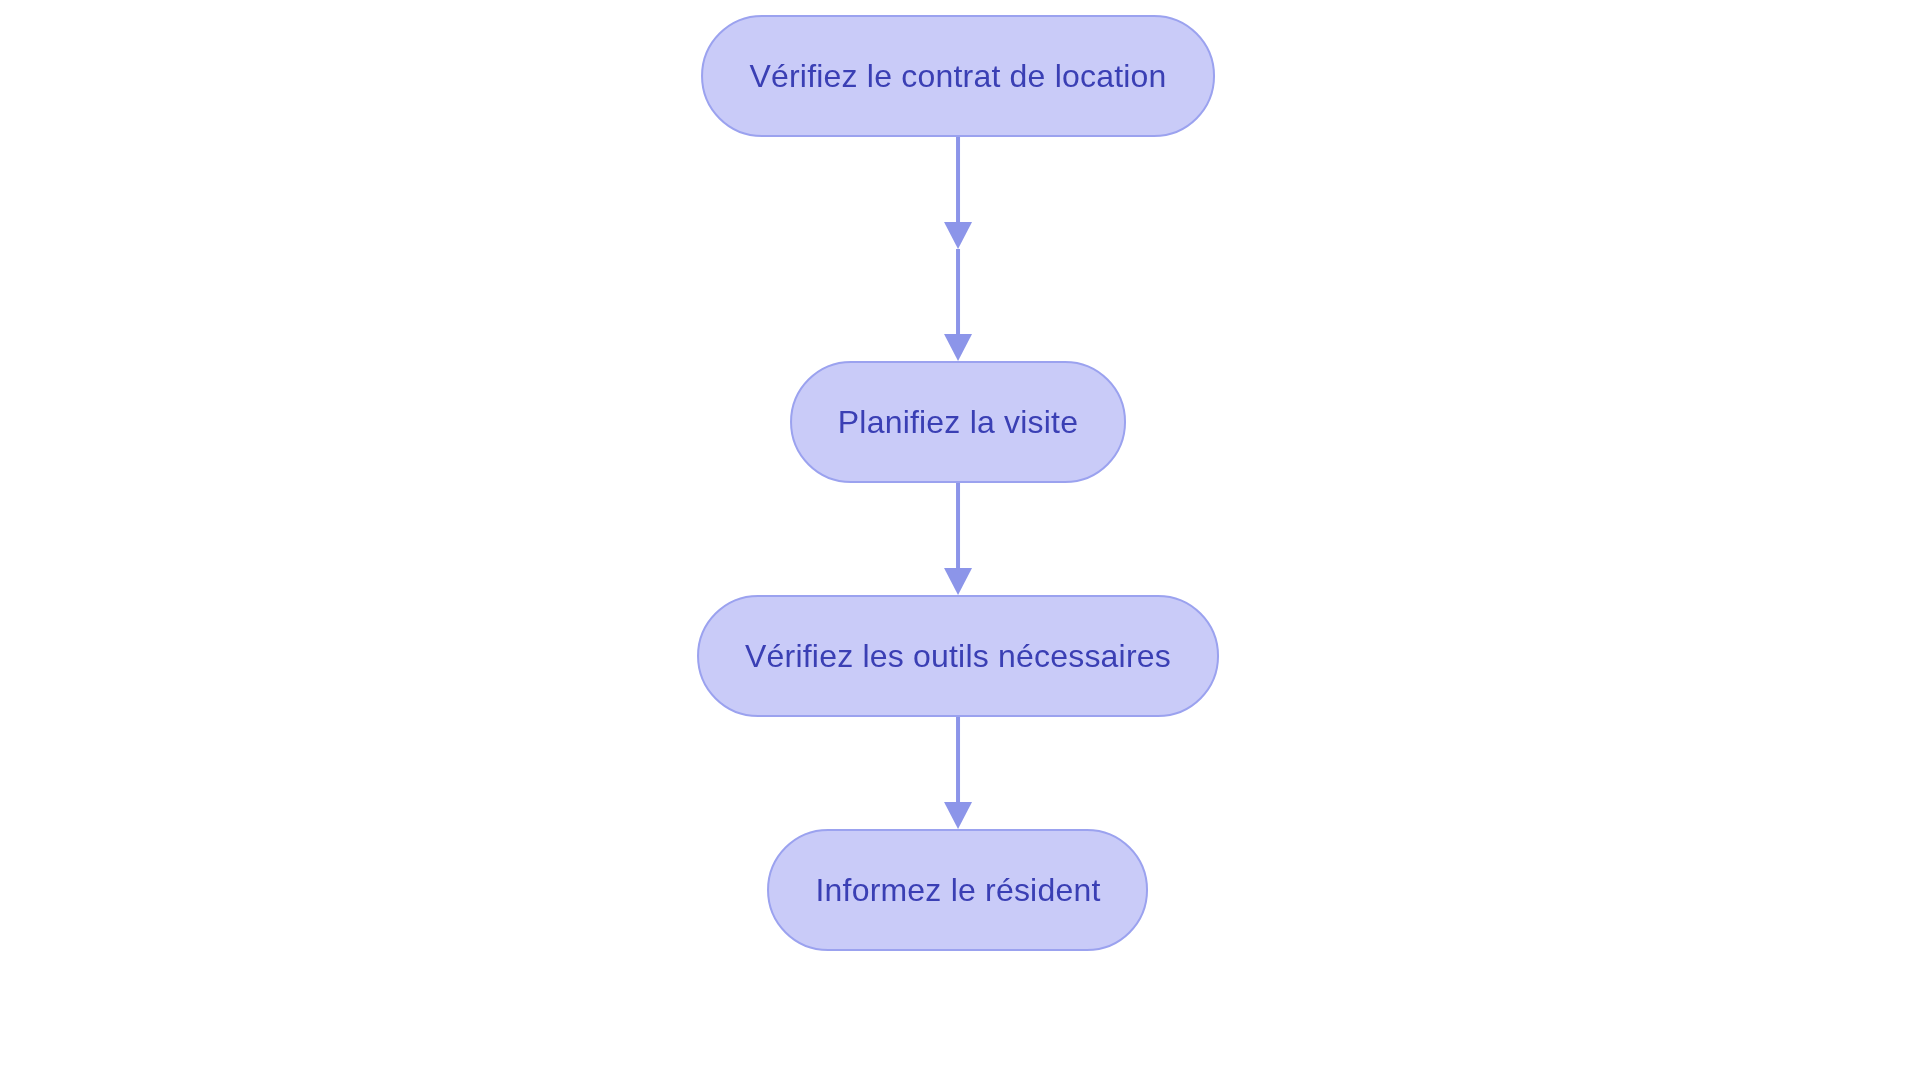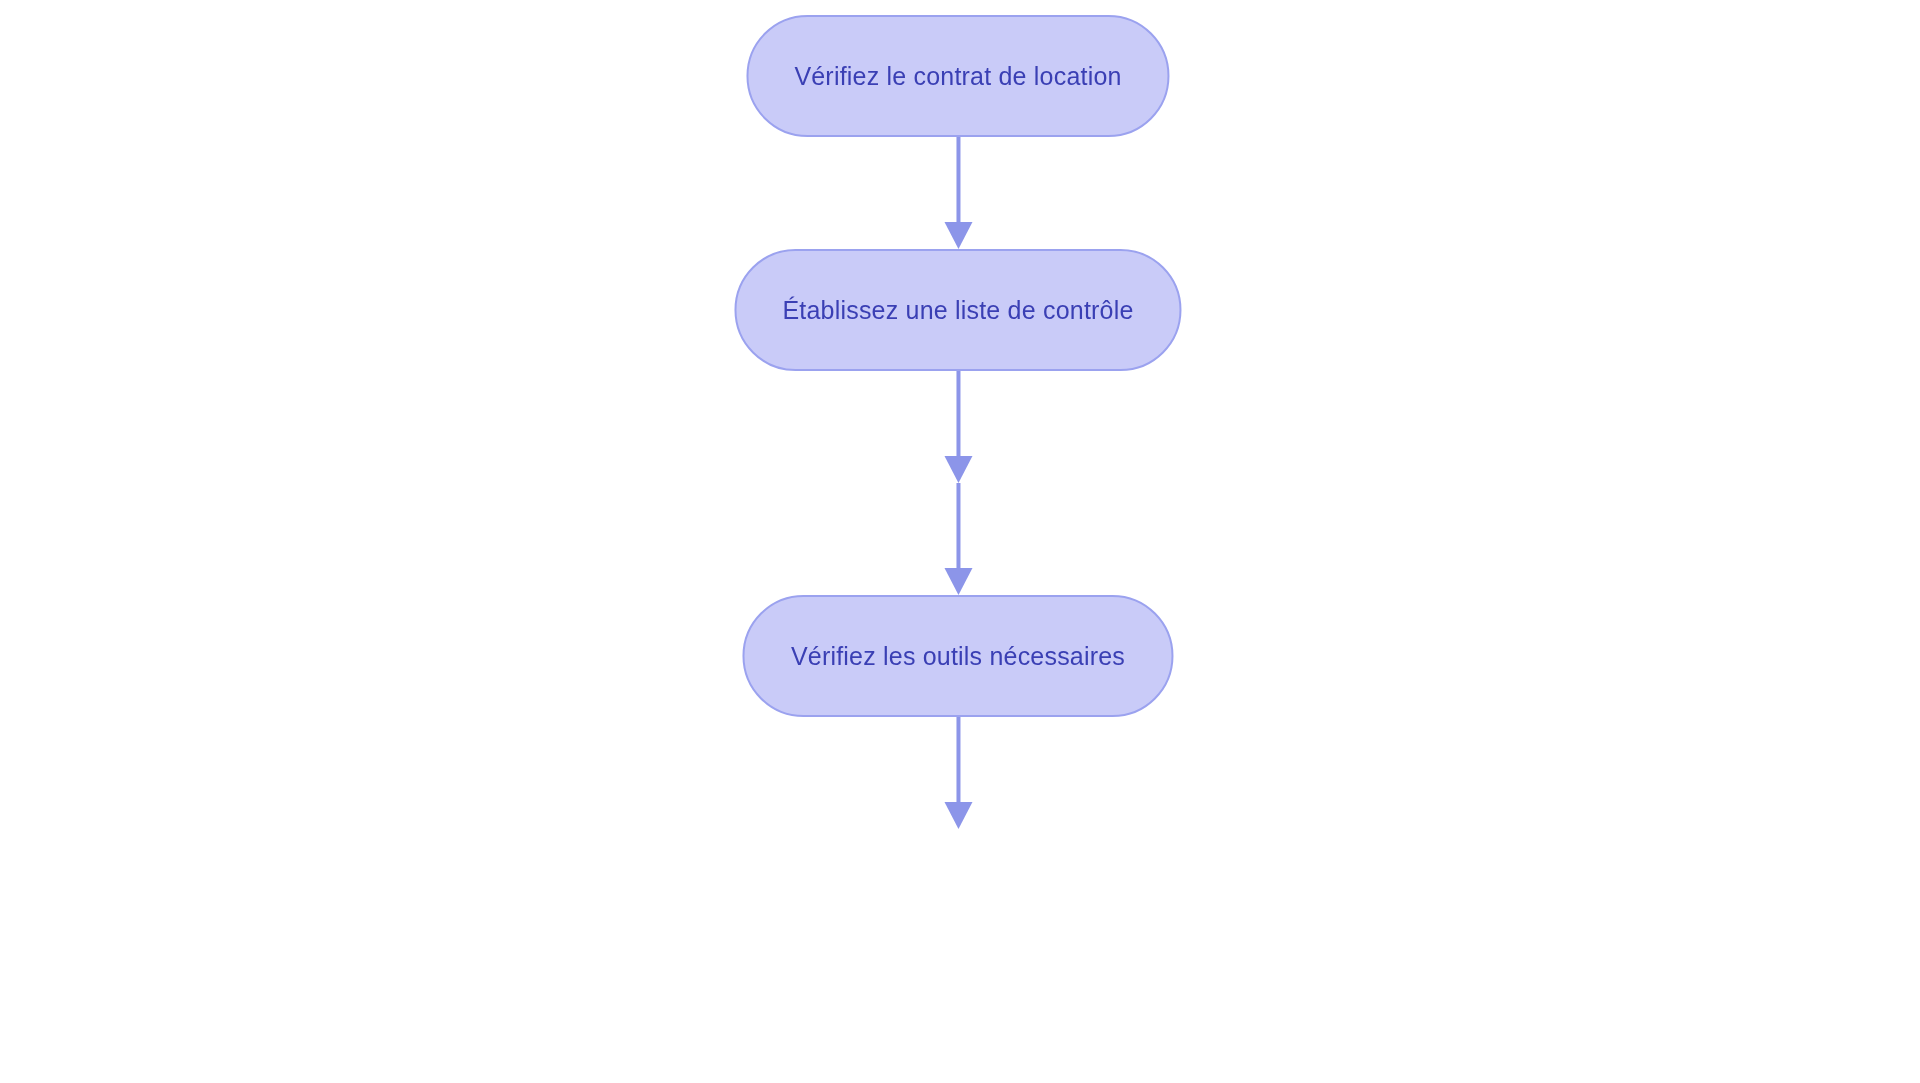--- a/index.html
+++ b/index.html
@@ -28,21 +28,21 @@
   .node {
     height: 122px;
     display: flex;
     align-items: center;
     justify-content: center;
     padding: 0 46px;
     border-radius: 61px;
     background: var(--node-fill, #c9cbf8);
     border: 2px solid var(--node-border, #9ba2ef);
     color: var(--node-text, #3a3fb4);
-    font-size: 25px;
+    font-size: 32px;
     letter-spacing: 0.2px;
     white-space: nowrap;
   }
   .connector {
     position: relative;
     width: 30px;
     height: 112px;
     flex: 0 0 auto;
   }
   .connector .line {
@@ -72,35 +72,36 @@
 <div class="canvas">
   <div class="flow">
 
     <div class="node">Vérifiez le contrat de location</div>
 
     <div class="connector">
       <div class="line"></div>
       <div class="head"></div>
     </div>
 
-    <div class="node">Établissez une liste de contrôle</div>
 
     <div class="connector">
       <div class="line"></div>
       <div class="head"></div>
     </div>
 
+    <div class="node">Planifiez la visite</div>
 
     <div class="connector">
       <div class="line"></div>
       <div class="head"></div>
     </div>
 
     <div class="node">Vérifiez les outils nécessaires</div>
 
     <div class="connector">
       <div class="line"></div>
       <div class="head"></div>
     </div>
 
+    <div class="node">Informez le résident</div>
 
   </div>
 </div>
 
 </body></html>

